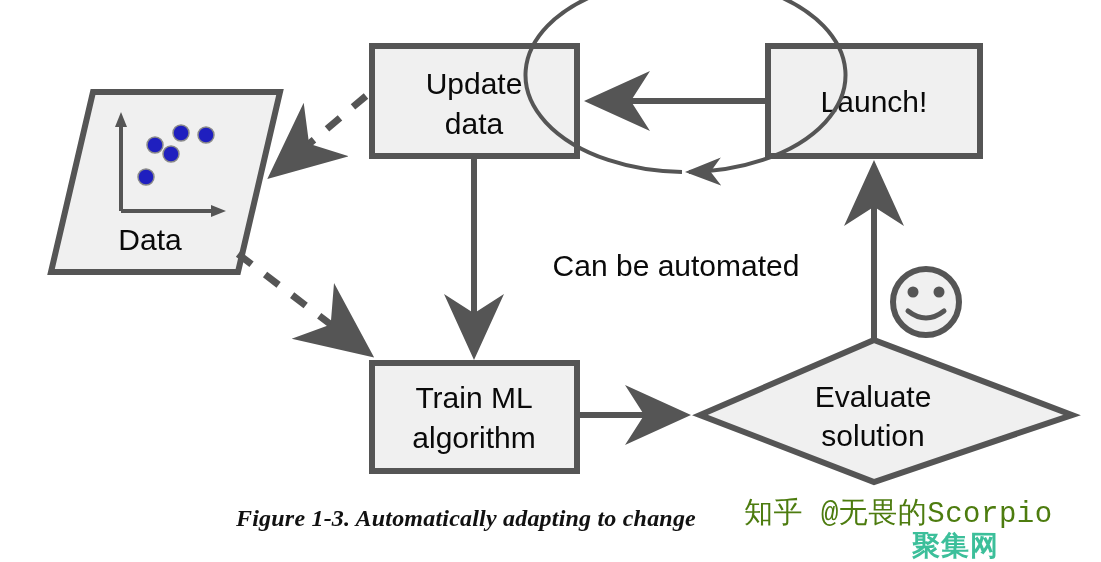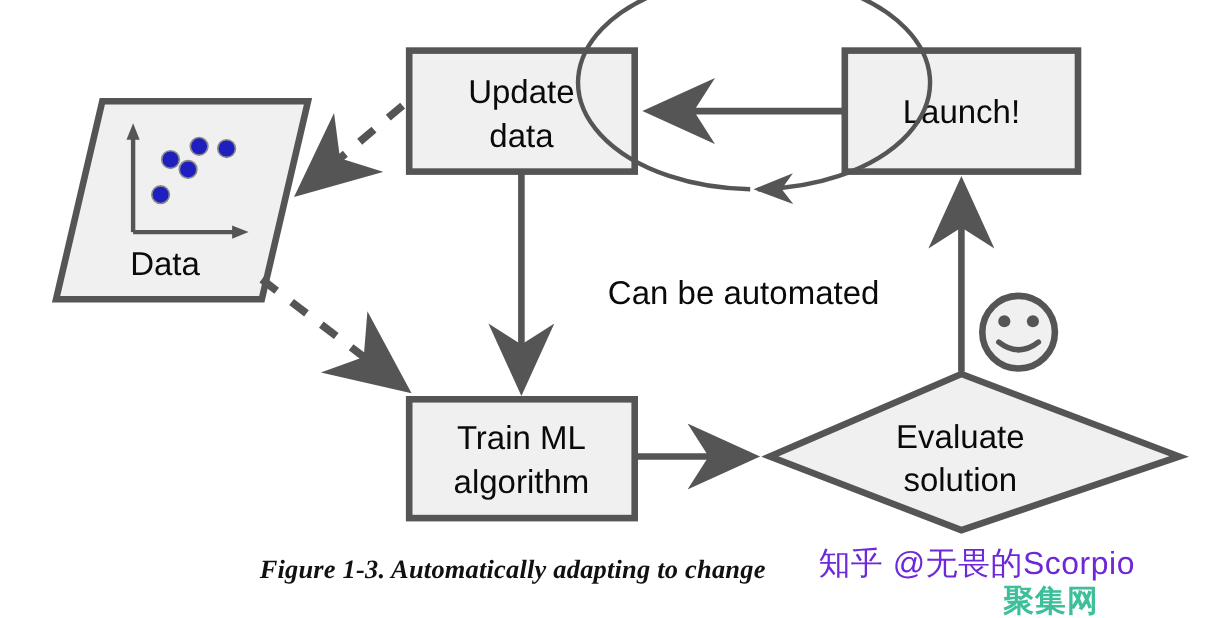--- a/index.html
+++ b/index.html
@@ -41,23 +41,23 @@
     font-weight: bold;
     font-style: italic;
     font-size: 24px;
     color: #111111;
     letter-spacing: 0.2px;
   }
   .wm-zhihu {
     position: absolute;
     left: 744px;
     top: 493px;
-    font-family: Liberation Sans, sans-serif;
+    font-family: Liberation Mono, monospace;
     font-size: 29px;
-    color: #6d28d9;
+    color: #4d7c0f;
     white-space: nowrap;
     letter-spacing: 0.5px;
   }
   .wm-juji {
     position: absolute;
     left: 912px;
     top: 527px;
     font-family: "Liberation Sans", sans-serif;
     font-weight: bold;
     font-size: 28px;

